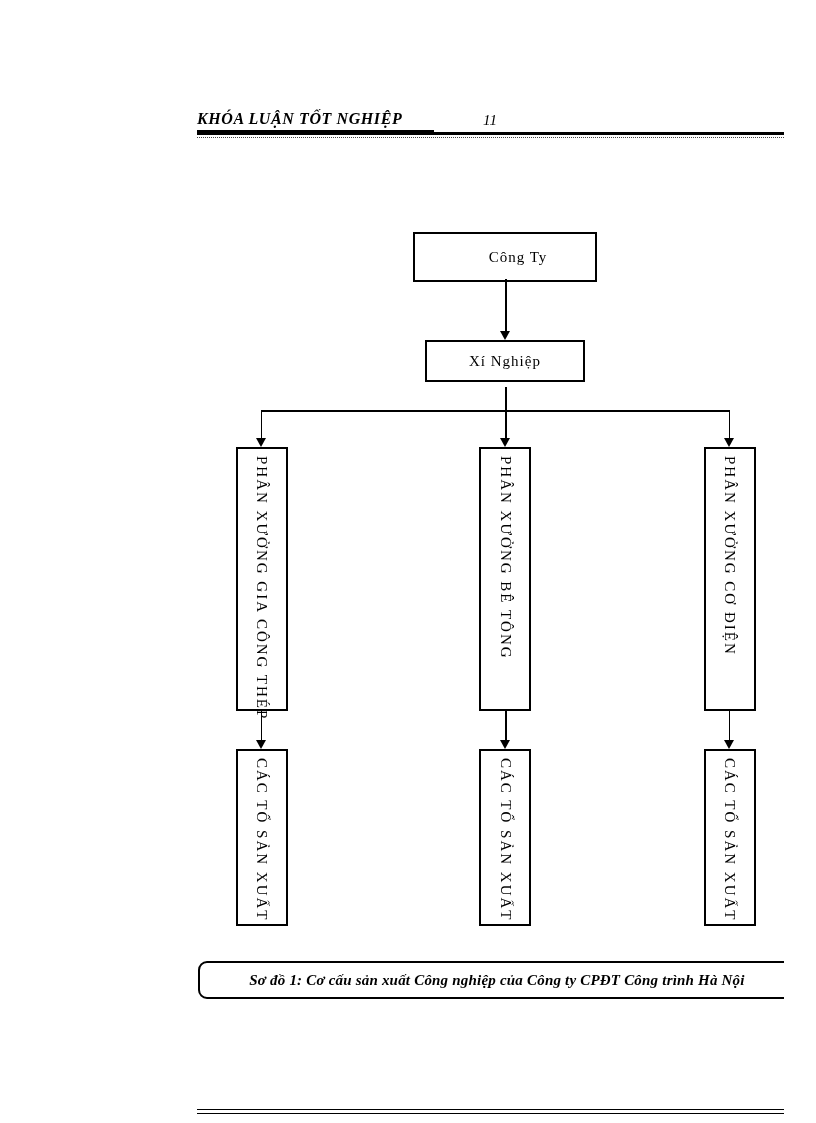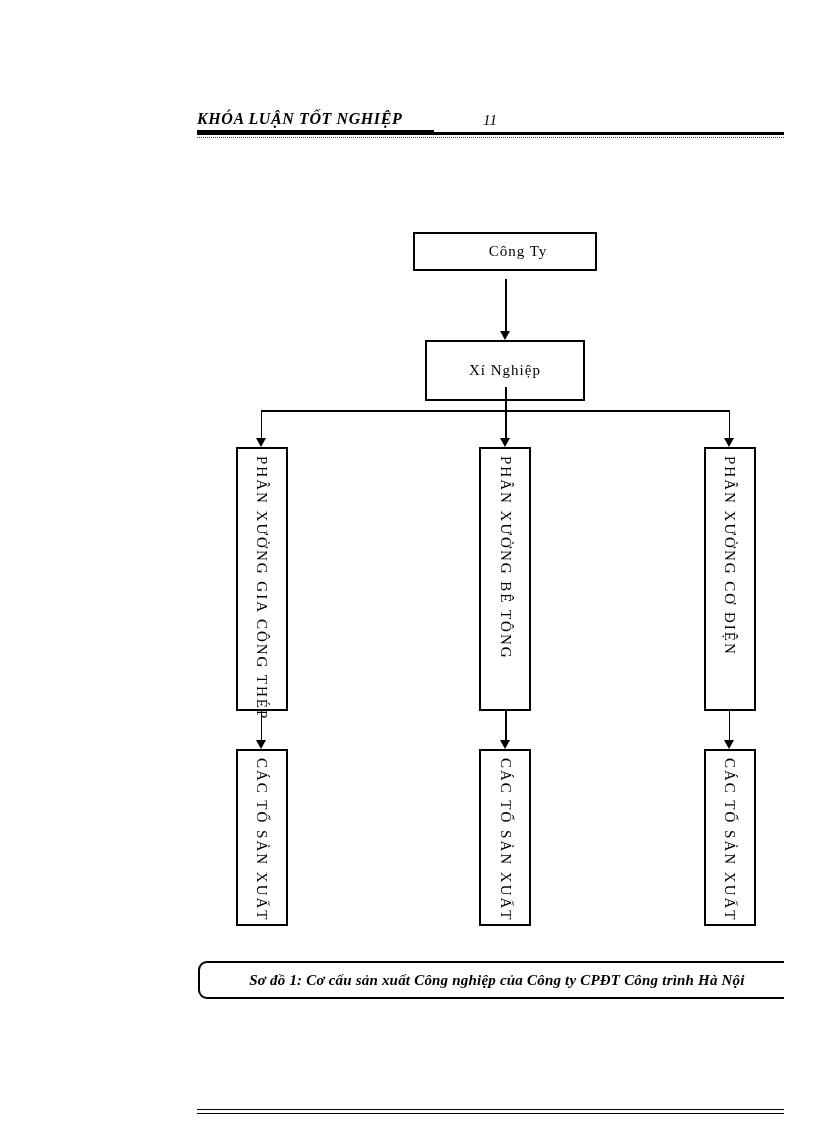--- a/index.html
+++ b/index.html
@@ -56,22 +56,22 @@
   .hbox {
     position: absolute;
     border: 2px solid #000;
     background: #fff;
     display: flex;
     align-items: center;
     justify-content: center;
     font-size: 15px;
     letter-spacing: 1px;
   }
-  .box-congty   { left: 349px; top: 168px; width: 184px; height: 39px; padding-left: 26px; }
-  .box-xinghiep { left: 361px; top: 276px; width: 160px; height: 61px; }
+  .box-congty   { left: 349px; top: 168px; width: 184px; height: 50px; padding-left: 26px; }
+  .box-xinghiep { left: 361px; top: 276px; width: 160px; height: 42px; }
 
   .vbox {
     position: absolute;
     width: 52px;
     border: 2px solid #000;
     background: #fff;
     display: flex;
     justify-content: center;
     align-items: flex-start;
   }

